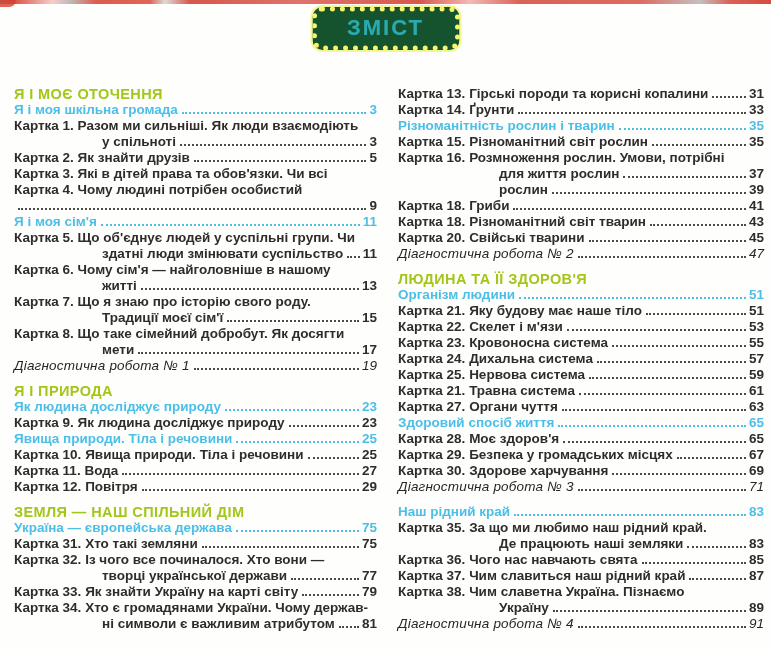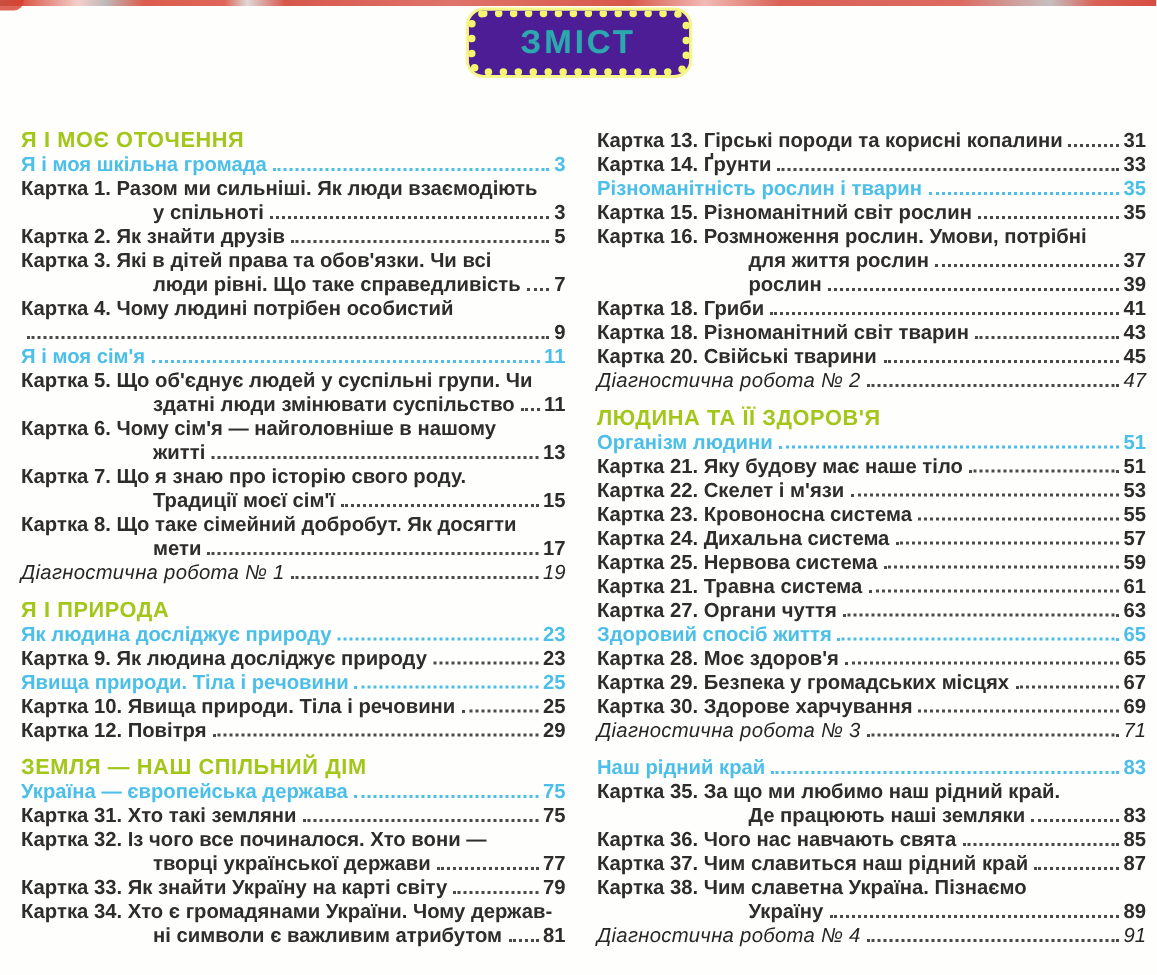--- a/index.html
+++ b/index.html
@@ -22,21 +22,21 @@
   }
   .corner-red{
     position:absolute;top:0;left:0;width:16px;height:7px;
     background:#d6402f;border-radius:0 0 7px 0;opacity:.8;
   }
   
   .title-wrap{
     position:absolute;top:7px;left:50%;transform:translateX(-50%);
   }
   .title-plate{
-    background:#4c1d95;
+    background:#14532d;
     border:5px dotted #f6f570;
     border-radius:10px;
     padding:3px 30px 4px 30px;
     box-shadow:0 0 0 2px #f7f68c;
   }
   .title-text{
     font-size:22px;font-weight:700;letter-spacing:2px;
     color:#2ca9ae;
     text-shadow:0 0 1px rgba(44,169,174,.4);
   }
@@ -97,25 +97,20 @@
       <span class="pg">3</span>
     </div>
     <div class="row card">
       <span class="txt">Картка 2. Як знайти друзів</span>
       <span class="dots"></span>
       <span class="pg">5</span>
     </div>
     <div class="row card">
       <span class="txt">Картка 3. Які в дітей права та обов'язки. Чи всі</span>
     </div>
-    <div class="row cont cont-l">
-      <span class="txt">люди рівні. Що таке справедливість</span>
-      <span class="dots"></span>
-      <span class="pg">7</span>
-    </div>
     <div class="row card">
       <span class="txt">Картка 4. Чому людині потрібен особистий</span>
     </div>
     <div class="row cont cont-l">
       <span class="dots"></span>
       <span class="pg">9</span>
     </div>
     <div class="row sub">
       <span class="txt">Я і моя сім'я</span>
       <span class="dots"></span>
@@ -171,20 +166,25 @@
     </div>
     <div class="row sub">
       <span class="txt">Явища природи. Тіла і речовини</span>
       <span class="dots"></span>
       <span class="pg">25</span>
     </div>
     <div class="row card">
       <span class="txt">Картка 10. Явища природи. Тіла і речовини</span>
       <span class="dots"></span>
       <span class="pg">25</span>
+    </div>
+    <div class="row card">
+      <span class="txt">Картка 11. Вода</span>
+      <span class="dots"></span>
+      <span class="pg">27</span>
     </div>
     <div class="row card">
       <span class="txt">Картка 12. Повітря</span>
       <span class="dots"></span>
       <span class="pg">29</span>
     </div>
     <div class="row section gap"><span class="txt">ЗЕМЛЯ — НАШ СПІЛЬНИЙ ДІМ</span></div>
     <div class="row sub">
       <span class="txt">Україна — європейська держава</span>
       <span class="dots"></span>

